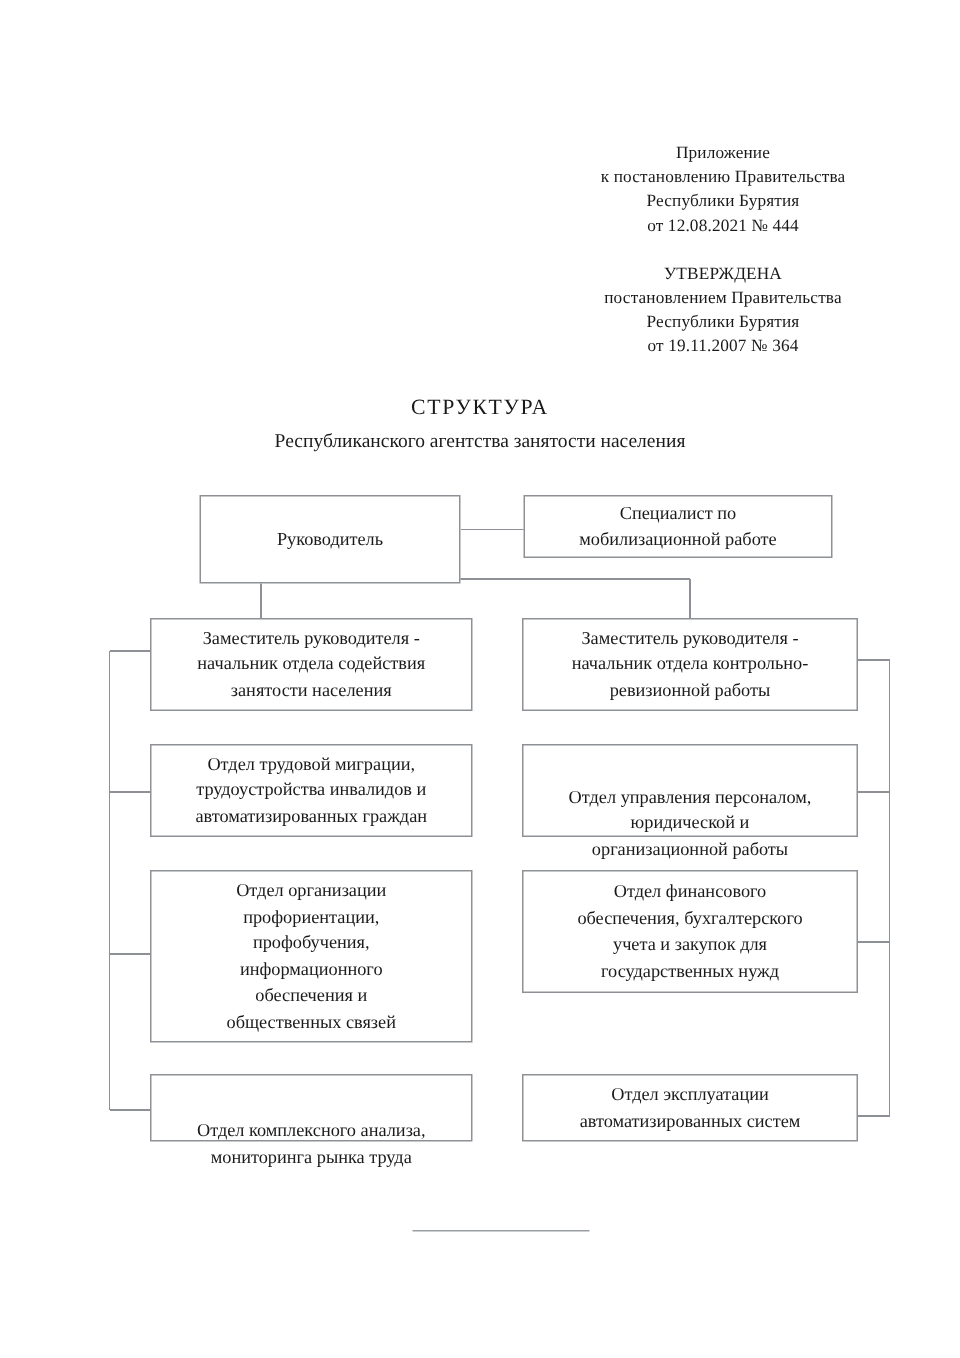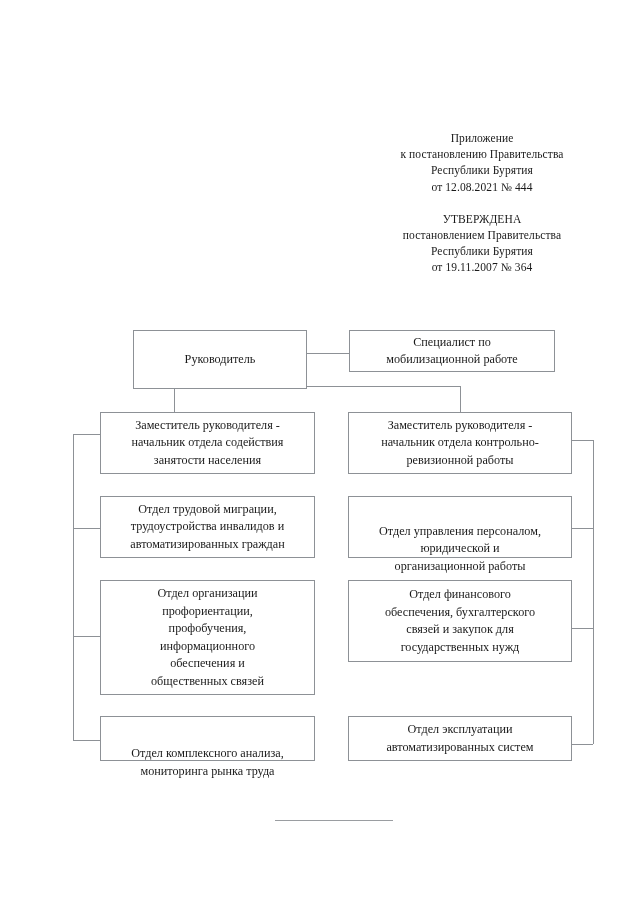--- a/index.html
+++ b/index.html
@@ -24,21 +24,20 @@
   
   .header-block {
     position: absolute;
     right: 38px;
     top: 94px;
     width: 240px;
     text-align: center;
     font-size: 11.5px;
     line-height: 16.2px;
     letter-spacing: 0.1px;
-    margin-top: 36px;
   }
   .header-block .hline { white-space: nowrap; }
   .header-gap { height: 16px; }
 
   
   .title-wrap {
     position: absolute;
     left: 0;
     right: 0;
     top: 262px;
@@ -110,20 +109,24 @@
     <div class="hline">к постановлению Правительства</div>
     <div class="hline">Республики Бурятия</div>
     <div class="hline">от 12.08.2021 № 444</div>
     <div class="header-gap"></div>
     <div class="hline">УТВЕРЖДЕНА</div>
     <div class="hline">постановлением Правительства</div>
     <div class="hline">Республики Бурятия</div>
     <div class="hline">от 19.11.2007 № 364</div>
   </div>
 
+  <div class="title-wrap">
+    <div class="title-main">СТРУКТУРА</div>
+    <div class="title-sub">Республиканского агентства занятости населения</div>
+  </div>
 
   <div class="chart">
 
     <svg viewBox="0 0 640 905">
       <g stroke="#8d9196" stroke-width="1" fill="none" shape-rendering="crispEdges">
 
         <path d="M307 353 L349 353"></path>
 
         <path d="M210 377 L210 386"></path>
 
@@ -187,21 +190,21 @@
 профориентации,
 профобучения,
 информационного
 обеспечения и
 общественных связей</span>
     </div>
 
     <div class="node" style="left:348px; top:580px; width:224px; height:82px;">
       <span class="ntext" style="white-space:pre-line;">Отдел финансового
 обеспечения, бухгалтерского
-связей и закупок для
+учета и закупок для
 государственных нужд</span>
     </div>
 
     <div class="node" style="left:100px; top:716px; width:215px; height:45px;">
       <span class="ntext" style="white-space:pre-line;margin-top:48px;">Отдел комплексного анализа,
 мониторинга рынка труда</span>
     </div>
 
     <div class="node" style="left:348px; top:716px; width:224px; height:45px;">
       <span class="ntext" style="white-space:pre-line;">Отдел эксплуатации

